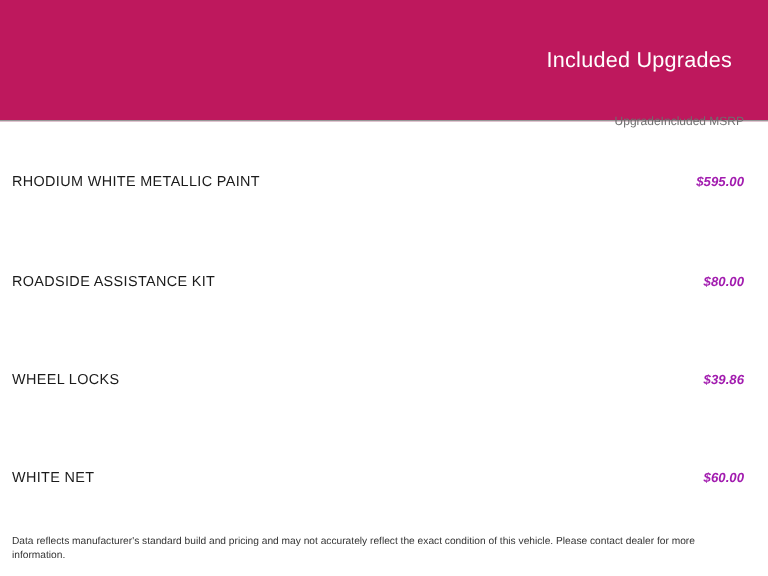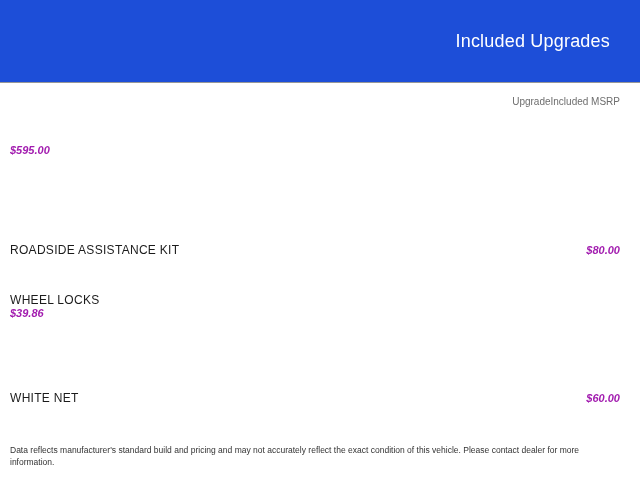--- a/index.html
+++ b/index.html
@@ -7,23 +7,23 @@
       width: 640px;
       height: 480px;
       background: #ffffff;
       font-family: "Liberation Sans", sans-serif;
       position: relative;
       overflow: hidden;
     }
     .header {
       position: absolute;
       top: 0; left: 0;
-      width: 640px; height: 83px;
+      width: 640px; height: 101px;
       box-sizing: border-box;
-      background: #1d4ed8;
+      background: #be185d;
       border-bottom: 1px solid #979797;
       display: flex;
       align-items: center;
       justify-content: flex-end;
       padding-right: 30px;
     }
     .title {
       color: #ffffff;
       font-size: 18px;
       font-weight: 400;
@@ -51,22 +51,22 @@
       color: #1b1b1b;
       letter-spacing: 0.3px;
     }
     .row .price {
       font-size: 11px;
       font-weight: 700;
       color: #a21caf;
       font-style: italic;
     }
     .r0 { top: 144px; }
-    .r1 { top: 227px; margin-top: 16px; }
-    .r2 { top: 293px; flex-direction: column; }
+    .r1 { top: 227px; }
+    .r2 { top: 309px; }
     .r3 { top: 391px; }
     .footer {
       position: absolute;
       top: 444px; left: 10px; right: 20px;
       font-size: 8.5px;
       color: #333333;
       line-height: 12px;
     }
   </style>
 </head>
@@ -75,20 +75,21 @@
 <div class="header">
   <span class="title">Included Upgrades</span>
 </div>
 
 <div class="colhead">
   <span>Upgrade</span>
   <span>Included MSRP</span>
 </div>
 
 <div class="row r0">
+  <span class="name">RHODIUM WHITE METALLIC PAINT</span>
   <span class="price">$595.00</span>
 </div>
 
 <div class="row r1">
   <span class="name">ROADSIDE ASSISTANCE KIT</span>
   <span class="price">$80.00</span>
 </div>
 
 <div class="row r2">
   <span class="name">WHEEL LOCKS</span>

